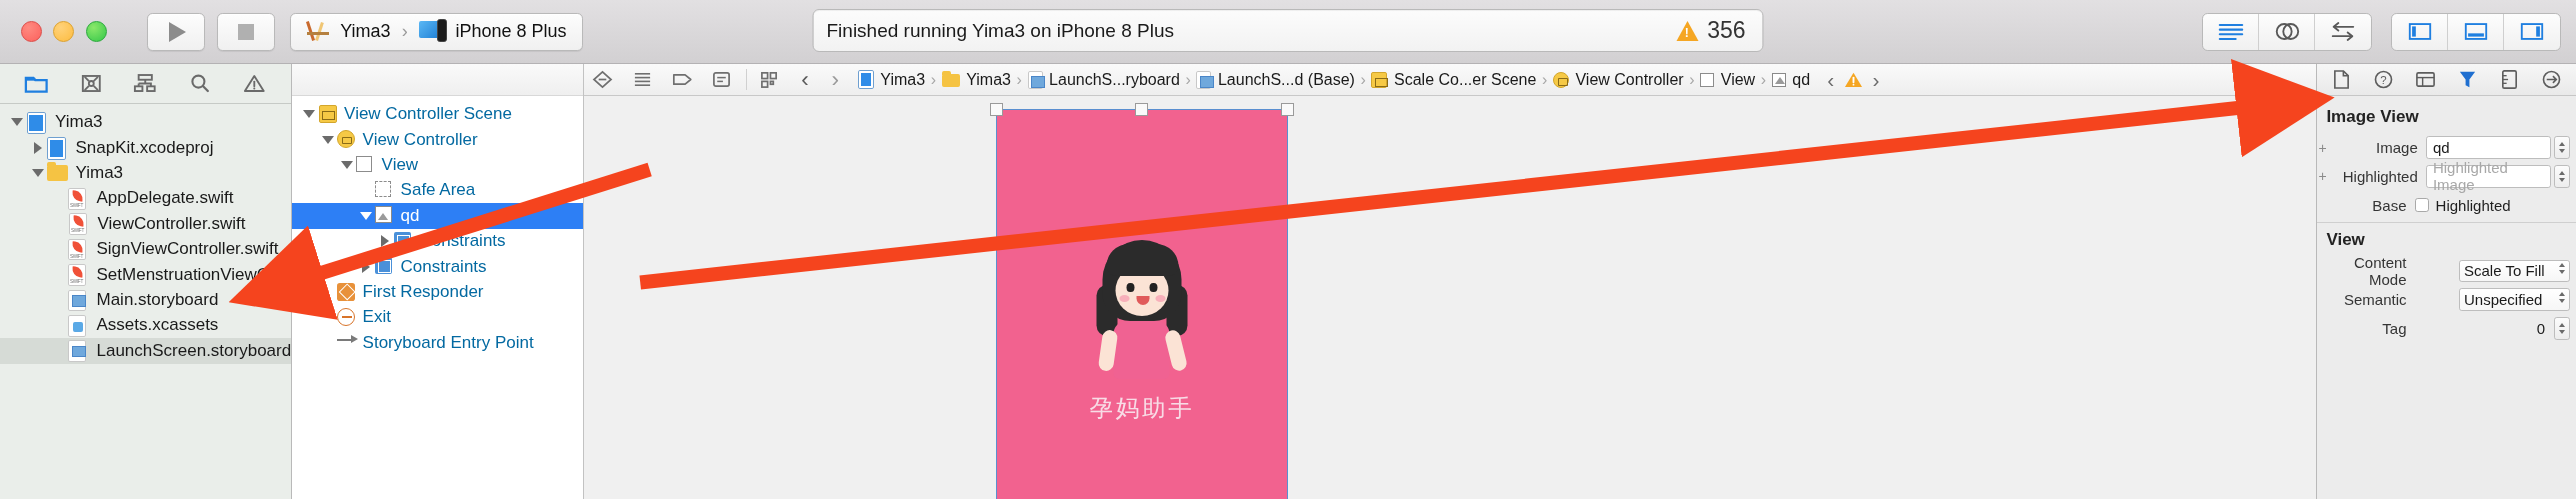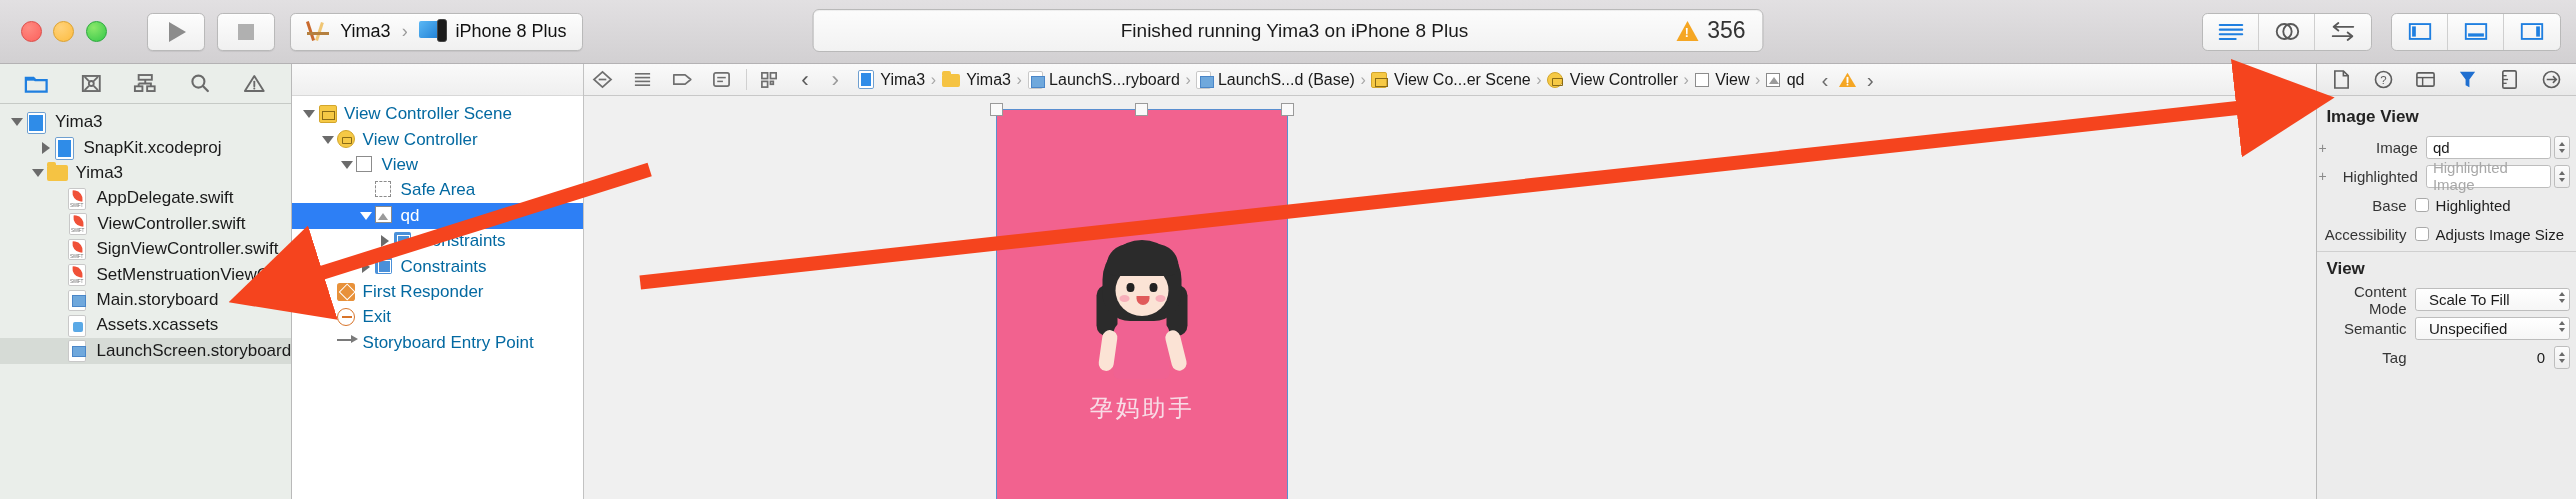--- a/index.html
+++ b/index.html
@@ -55,21 +55,21 @@
 
   .icon-device { width: 28px; height: 24.5px; position: relative; }
   .icon-device .scr { position: absolute; left: 0; top: 1.9px; width: 21px; height: 17px; background: linear-gradient(135deg,#5bb8f5,#1f7fd4); border-radius: 1.9px; }
   .icon-device .ph { position: absolute; right: 0; top: 0px; width: 10.4px; height: 22.6px; background: #1c1c1c; border-radius: 2.8px; border: 0.9px solid #444; }
 
   .status-bar {
     position: absolute; left: 50%; transform: translateX(-50%);
     top: 9.4px; width: 951px; height: 43px;
     background: linear-gradient(to bottom, #fcfcfc, #f2f2f2);
     border: 0.9px solid #b9b9b9; border-radius: 6.6px;
-    display: flex; align-items: center; justify-content: center;
+    display: flex; align-items: center; justify-content: flex-start;
     box-shadow: 0 0.9px 0.9px rgba(0,0,0,0.06) inset;
     padding-left: 13px;
   }
   .status-text { font-size: 19px; color: #1a1a1a; }
   .status-warn { position: absolute; right: 17px; display: flex; align-items: center; gap: 8.5px; }
   .warn-tri { width: 0; height: 0; border-left: 11.3px solid transparent; border-right: 11.3px solid transparent; border-bottom: 20px solid #f5a623; position: relative; }
   .warn-tri::after { content: "!"; position: absolute; left: -2.8px; top: 4.7px; font-size: 12.2px; font-weight: bold; color: #fff; }
   .warn-count { font-size: 23px; color: #333; }
 
   .tb-right { position: absolute; right: 15px; display: flex; align-items: center; gap: 19px; }
@@ -176,21 +176,21 @@
   .f-field {
     flex: 1; height: 22.6px; background: #fff; border: 0.9px solid #bdbdbd; border-radius: 2.8px;
     display: flex; align-items: center; padding: 0 5.6px; font-size: 15px; color: #1a1a1a;
   }
   .f-field.placeholder { color: #a8a8a8; }
   .stepper { width: 16px; height: 22.6px; margin-left: 3.8px; background: linear-gradient(to bottom,#fcfcfc,#ededed); border: 0.9px solid #bdbdbd; border-radius: 2.8px; display: flex; flex-direction: column; align-items: center; justify-content: center; gap: 2.8px; flex: 0 0 16px; }
   .sp-up { width: 0;height:0;border-left:3.8px solid transparent;border-right:3.8px solid transparent;border-bottom:4.7px solid #6a6a6a; }
   .sp-dn { width: 0;height:0;border-left:3.8px solid transparent;border-right:3.8px solid transparent;border-top:4.7px solid #6a6a6a; }
   .f-check { display: flex; align-items: center; gap: 6.6px; font-size: 15px; color: #1f1f1f; }
   .cbox { width: 14px; height: 14px; background: #fff; border: 0.9px solid #a9a9a9; border-radius: 2.8px; flex: 0 0 14px; }
-  .f-select { flex: 1; height: 22.6px; background: linear-gradient(to bottom,#fff,#f6f6f6); border: 0.9px solid #bdbdbd; border-radius: 2.8px; display: flex; align-items: center; padding: 0 13px; font-size: 15px; position: relative; }
+  .f-select { flex: 1; height: 22.6px; background: linear-gradient(to bottom,#fff,#f6f6f6); border: 0.9px solid #bdbdbd; border-radius: 2.8px; display: flex; align-items: center; padding: 0 4px; font-size: 15px; position: relative; margin-left: 44px; }
   .f-select .arr { position: absolute; right: 4.7px; top: 2.8px; display: flex; flex-direction: column; gap: 2.8px; }
   .plus { width: 11.3px; text-align: center; font-size: 14px; color: #8a8a8a; flex: 0 0 11.3px; }
   .num-right { flex: 1; text-align: right; font-size: 15px; padding-right: 5.6px; }
 
   
   .arrow-svg { position: absolute; left: 0; top: 0; width: 2576px; height: 499px; pointer-events: none; }
 </style>
 </head>
 <body>
 
@@ -338,21 +338,21 @@
       <div class="nav-tree" id="nav-tree">
           <div class="row" style="padding-left: 7.5px;">
             <div class="twisty">
               <div class="tri-down"></div>
             </div>
             <span class="row-icon">
               <div class="ic-xcproj"></div>
             </span>
             <span class="row-label">Yima3</span>
           </div>
-          <div class="row" style="padding-left: 36px;">
+          <div class="row" style="padding-left: 28px;">
             <div class="twisty">
               <div class="tri-right"></div>
             </div>
             <span class="row-icon">
               <div class="ic-xcproj"></div>
             </span>
             <span class="row-label">SnapKit.xcodeproj</span>
           </div>
           <div class="row" style="padding-left: 28px;">
             <div class="twisty">
@@ -583,21 +583,21 @@
               <span>
                 <div class="ic-sb" style="width:15px;height:18px"></div>
               </span>
               <span>LaunchS...d (Base)</span>
             </div>
             <span class="jb-sep">›</span>
             <div class="jb-crumb">
               <span>
                 <div class="oi-scene" style="width:16px;height:16px"></div>
               </span>
-              <span>View Co...er Scene</span>
+              <span>Scale Co...er Scene</span>
             </div>
             <span class="jb-sep">›</span>
             <div class="jb-crumb">
               <span>
                 <div class="oi-vc" style="width:16px;height:16px"></div>
               </span>
               <span>View Controller</span>
             </div>
             <span class="jb-sep">›</span>
             <div class="jb-crumb">
@@ -713,27 +713,20 @@
               <span class="sp-dn"></span>
             </span>
           </div>
           <div class="f-row">
             <span class="f-label">Base</span>
             <span class="f-check">
               <span class="cbox"></span>
               <span>Highlighted</span>
             </span>
           </div>
-          <div class="f-row">
-            <span class="f-label">Accessibility</span>
-            <span class="f-check">
-              <span class="cbox"></span>
-              <span>Adjusts Image Size</span>
-            </span>
-          </div>
           <div class="sec-sep"></div>
           <div class="sec-title">View</div>
           <div class="f-row">
             <span class="f-label">Content Mode</span>
             <span class="f-select">
               <span>Scale To Fill</span>
               <span class="arr">
                 <span class="sp-up"></span>
                 <span class="sp-dn"></span>
               </span>

